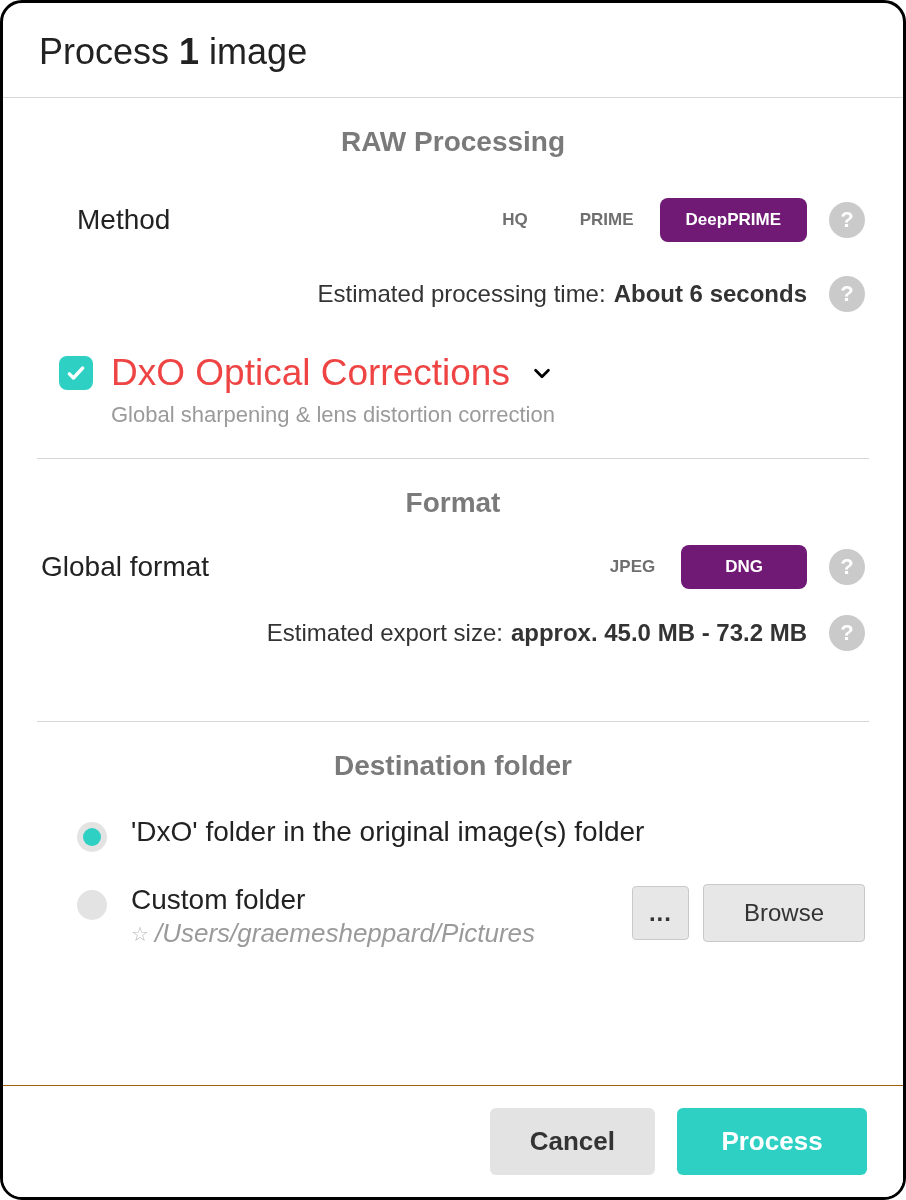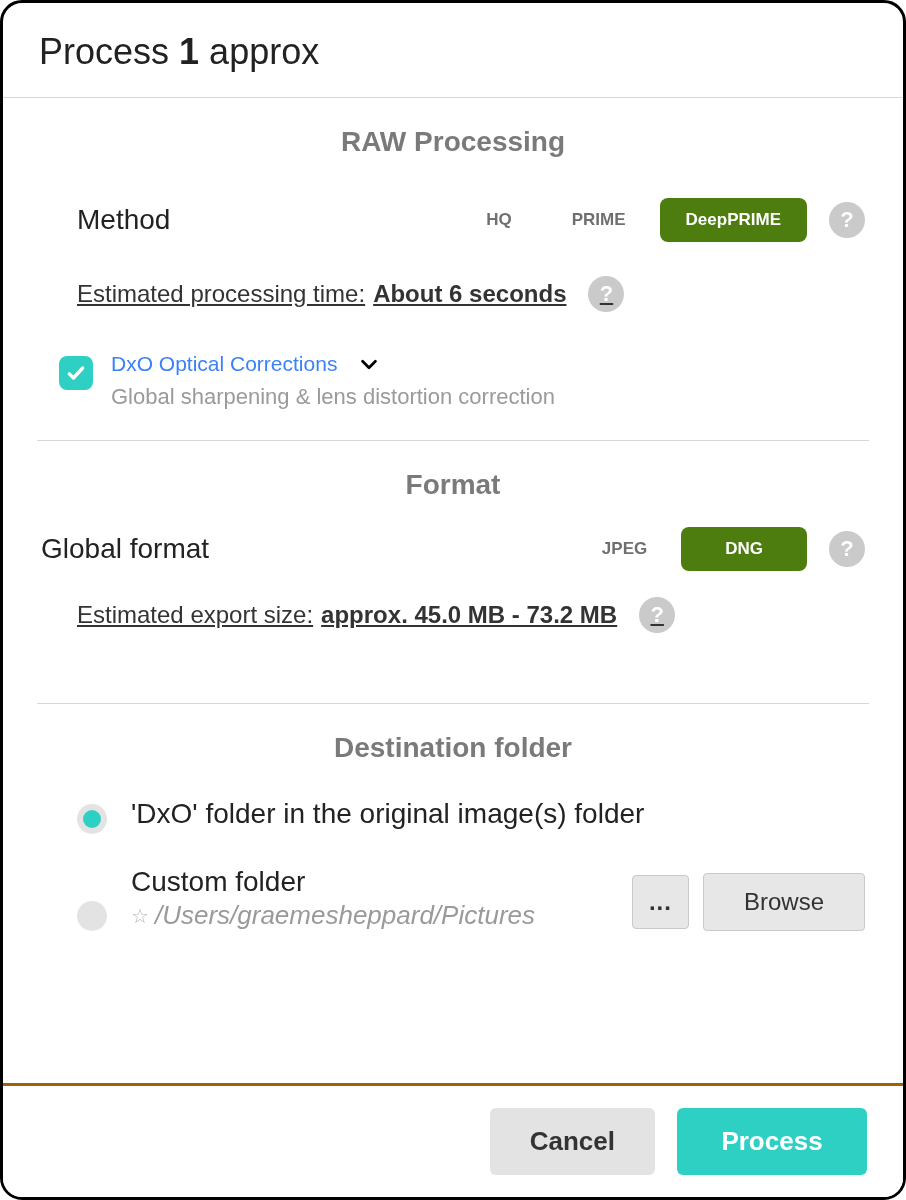--- a/index.html
+++ b/index.html
@@ -59,59 +59,59 @@
   }
   .row-label {
     font-size: 28px;
     color: #222;
     flex: 0 0 auto;
   }
   .spacer { flex: 1; }
   .segmented {
     display: flex;
     align-items: center;
-    gap: 8px;
+    gap: 0;
   }
   .seg-btn {
     font-size: 17px;
     font-weight: 700;
     color: #6f6f6f;
     padding: 12px 26px;
     border: none;
     background: transparent;
     cursor: pointer;
     border-radius: 8px;
   }
   .seg-btn.active {
-    background: #4d7c0f;
+    background: #701a75;
     color: #fff;
   }
   .help-icon {
     width: 36px;
     height: 36px;
     border-radius: 50%;
     background: #cacaca;
     color: #fff;
     font-weight: 700;
     font-size: 22px;
     display: inline-flex;
     align-items: center;
     justify-content: center;
     margin-left: 22px;
     cursor: pointer;
     flex-shrink: 0;
   }
   .est-row {
     display: flex;
     align-items: center;
+    justify-content: flex-end;
     padding: 0 38px 0 74px;
     margin-bottom: 40px;
     font-size: 24px;
     color: #333;
-    text-decoration: underline;
   }
   .est-row .est-label { font-weight: 400; margin-right: 8px;}
   .est-row .est-value { font-weight: 700; }
   
   .check-row {
     display:flex;
     align-items:flex-start;
     padding: 0 38px 0 56px;
     margin-bottom: 30px;
   }
@@ -127,21 +127,21 @@
     margin-top:4px;
     flex-shrink:0;
     cursor:pointer;
   }
   .checkbox svg { width:20px; height:20px; }
   .check-text {
     display:flex;
     flex-direction:column;
   }
   .check-label-line { display:flex; align-items:center; gap:20px;}
-  .check-label { font-size:21px; color:#3b82f6; }
+  .check-label { font-size:37px; color:#ef4444; }
   .chevron {
     width:24px; height:24px;
     display:inline-flex; align-items:center; justify-content:center;
     cursor:pointer;
   }
   .chevron svg { width:22px; height:22px; }
   .check-sub { font-size:22px; color:#9a9a9a; margin-top:8px; }
 
   .divider {
     border: none;
@@ -185,21 +185,21 @@
     border-radius:4px;
     border:1px solid #c9c9c9;
     background:#e7e7e7;
     color:#333;
     cursor:pointer;
     font-weight:500;
   }
   .btn.small { padding: 12px 16px; font-weight:700; letter-spacing:1px;}
   
   .footer {
-    border-top:3px solid #a16207;
+    border-top:1px solid #a16207;
     padding: 22px 36px;
     display:flex;
     justify-content:flex-end;
     gap:22px;
     background:#fff;
   }
   .footer-btn {
     font-size:26px;
     font-weight:600;
     padding: 18px 40px;
@@ -212,21 +212,21 @@
 </style>
 </head>
 <body>
 
 <div class="window">
 
   <div class="header">
     <div class="header-title">
       <span>Process</span>
       <span class="count">1</span>
-      <span>approx</span>
+      <span>image</span>
     </div>
   </div>
 
   <div class="content">
 
     <div class="section-title">RAW Processing</div>
 
     <div class="row">
       <div class="row-label">Method</div>
       <div class="spacer"></div>
@@ -289,21 +289,21 @@
 
     <div class="radio-row">
       <span class="radio selected">
           <span class="dot"></span>
         </span>
       <div class="radio-content">
         <span class="radio-label">'DxO' folder in the original image(s) folder</span>
       </div>
     </div>
 
-    <div class="radio-row" style="align-items:flex-end; margin-bottom:8px;">
+    <div class="radio-row" style="align-items:flex-start; margin-bottom:8px;">
       <span class="radio"></span>
       <div class="radio-content">
         <span class="radio-label">Custom folder</span>
         <div class="radio-sub-line">
           <span class="star-icon">☆</span>
           <span class="radio-sub">/Users/graemesheppard/Pictures</span>
         </div>
       </div>
       <div class="radio-actions">
         <button class="btn small">...</button>

